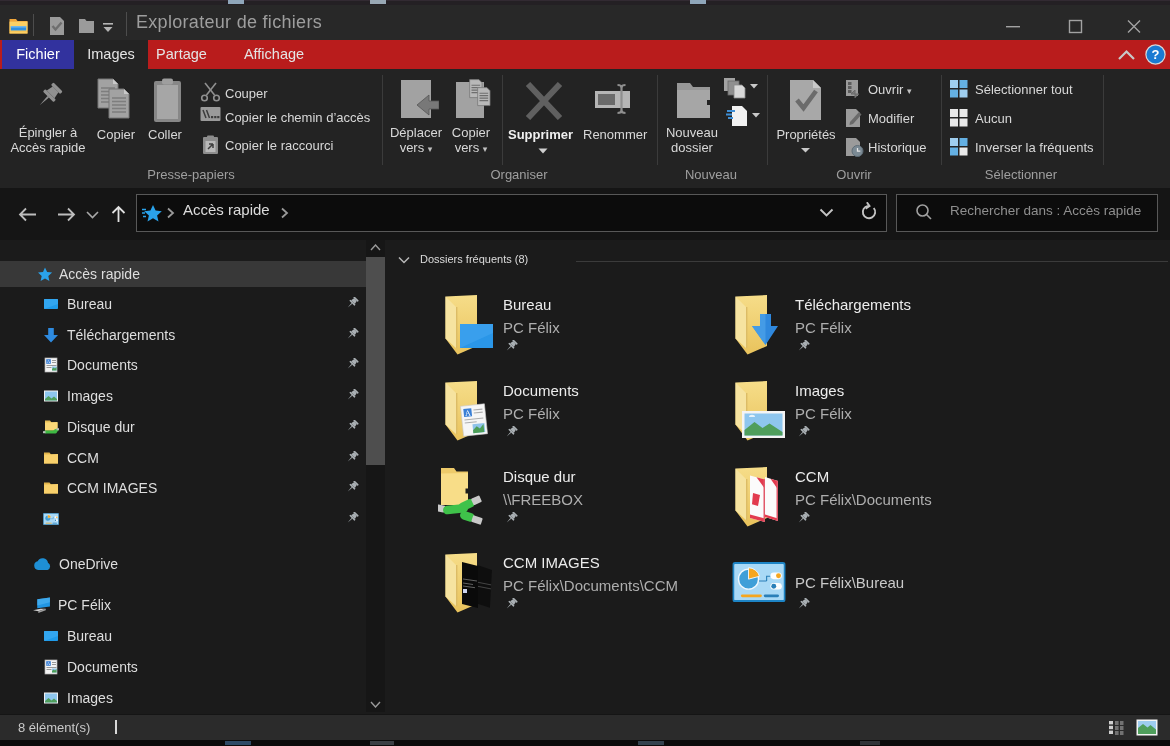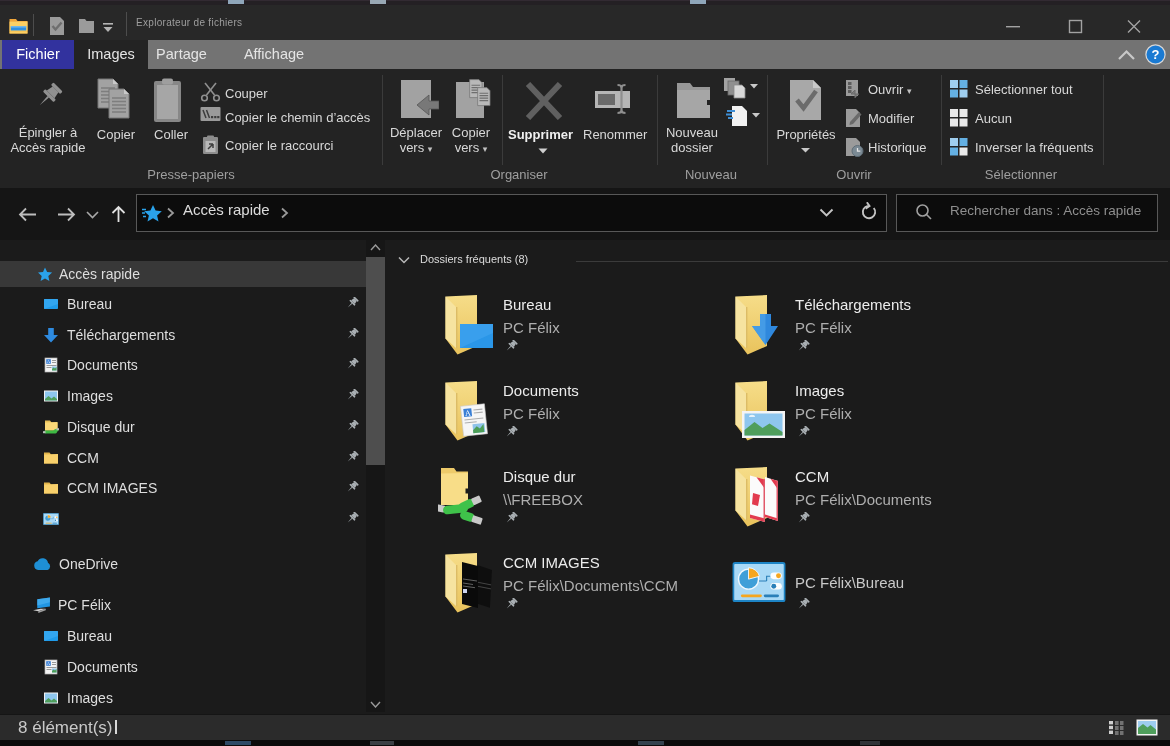--- a/index.html
+++ b/index.html
@@ -1,20 +1,20 @@
 <!DOCTYPE html>
 <html><head>
 <meta charset="utf-8">
 <style>
 html,body{margin:0;padding:0}
 body{width:1170px;height:746px;background:#1b1b1b;font-family:"Liberation Sans",sans-serif;overflow:hidden;position:relative}
 .abs{position:absolute}
 #topsliver{left:0;top:0;width:1170px;height:5px;background:#242024;border-top:1px solid #322a32;box-sizing:border-box}
 #titlebar{left:0;top:5px;width:1170px;height:35px;background:#282828}
-#tabstrip{left:0;top:40px;width:1170px;height:38px;background:#737373}
+#tabstrip{left:0;top:40px;width:1170px;height:38px;background:#b91c1c}
 .tab{position:absolute;top:0;height:29px;line-height:29px;text-align:center;font-size:14.5px;color:#e4e4e4}
 #ribbon{left:0;top:69px;width:1170px;height:119px;background:#232323}
 .rsep{position:absolute;top:6px;height:90px;width:1px;background:#3b3b3b}
 .rlabel{position:absolute;top:98px;height:16px;line-height:16px;font-size:13px;color:#9f9f9f;text-align:center;width:120px}
 .rtext{position:absolute;font-size:13px;color:#d8d8d8;white-space:nowrap}
 #addressrow{left:0;top:188px;width:1170px;height:52px;background:#151515}
 .navbox{position:absolute;background:#0c0c0c;border:1px solid #585858}
 #main{left:0;top:240px;width:1170px;height:475px;background:#1b1b1b}
 .trow{position:absolute;left:0;width:366px;height:28px;font-size:14px;color:#dedede}
 .trow .lbl{position:absolute;top:50%;transform:translateY(-50%);white-space:nowrap}
@@ -45,21 +45,21 @@
 
   <svg class="abs" style="left:79px;top:13px" width="15" height="15" viewBox="0 0 15 15">
     <path d="M0 1 h6 l1.5 2 H15 v12 H0 z" fill="#9b9b9b"></path>
   </svg>
 
   <svg class="abs" style="left:102px;top:18px" width="12" height="9" viewBox="0 0 12 9">
     <rect x="1" y="0" width="10" height="1.6" fill="#b4b4b4"></rect>
     <path d="M1.5 4 h9 l-4.5 5 z" fill="#b4b4b4"></path>
   </svg>
   <div class="abs" style="left:126px;top:7px;width:1px;height:24px;background:#4d4d4d"></div>
-  <div class="abs" style="left:136px;top:0;height:35px;line-height:35px;font-size:10px;letter-spacing:0.3px;color:#9e9e9e">Explorateur de fichiers</div>
+  <div class="abs" style="left:136px;top:0;height:35px;line-height:35px;font-size:18px;letter-spacing:0.3px;color:#9e9e9e">Explorateur de fichiers</div>
 
   <svg class="abs" style="left:1005px;top:13px" width="150" height="18" viewBox="0 0 150 18">
     <rect x="1" y="8" width="14" height="1.4" fill="#a2a2a2"></rect>
     <rect x="64.5" y="2.5" width="12" height="12" fill="none" stroke="#a2a2a2" stroke-width="1.4"></rect>
     <path d="M123 2.5 L135 14.5 M135 2.5 L123 14.5" stroke="#a2a2a2" stroke-width="1.4"></path>
   </svg>
 </div>
 <div class="abs" id="tabstrip">
   <div class="tab" style="left:2px;width:72px;background:#32329e;color:#fff">Fichier</div>
   <div class="tab" style="left:74px;width:74px;background:#232323">Images</div>
@@ -112,21 +112,21 @@
         </g>
     </g>
   </svg>
   <div class="rtext" style="left:96px;top:58px;width:40px;text-align:center">Copier</div>
 
   <svg class="abs" style="left:152px;top:9px" width="32" height="46" viewBox="0 0 32 46">
     <rect x="2" y="3" width="27" height="41" rx="2" fill="#878787"></rect>
     <rect x="5" y="7" width="21" height="34" fill="#a6a6a6"></rect>
     <rect x="10" y="0.5" width="11" height="6" rx="2" fill="#9e9e9e"></rect>
   </svg>
-  <div class="rtext" style="left:148px;top:58px;width:40px;text-align:right">Coller</div>
+  <div class="rtext" style="left:148px;top:58px;width:40px;text-align:left">Coller</div>
 
   <svg class="abs" style="left:200px;top:13px" width="21" height="20" viewBox="0 0 21 20">
     <g stroke="#8f8f8f" fill="none" stroke-width="1.6">
       <path d="M5 1 L14.5 13"></path>
         <path d="M16 1 L6.5 13"></path>
       <circle cx="4.5" cy="16" r="2.8"></circle>
         <circle cx="16.5" cy="16" r="2.8"></circle>
     </g>
   </svg>
   <div class="rtext" style="left:225px;top:17px">Couper</div>
@@ -628,21 +628,21 @@
     </svg>
   <svg class="abs" style="left:732px;top:322px" width="54" height="40" viewBox="0 0 56 42">
       <use href="#i-cp"></use>
     </svg>
   <div class="tile-path" style="left:795px;top:334px;color:#c9c9c9">PC Félix\Bureau</div>
   <svg class="abs" style="left:796px;top:358px" width="14" height="14">
       <use href="#pin"></use>
     </svg>
 </div>
 <div class="abs" id="statusbar">
-  <div class="abs" style="left:18px;top:0;height:25px;line-height:25px;font-size:17px;color:#c9c9c9">8 élément(s)</div>
+  <div class="abs" style="left:18px;top:0;height:25px;line-height:25px;font-size:13px;color:#c9c9c9">8 élément(s)</div>
   <div class="abs" style="left:115px;top:5px;width:2px;height:14px;background:#d8d8d8"></div>
   <svg class="abs" style="left:1108px;top:5px" width="16" height="15" viewBox="0 0 16 15">
     <g fill="#d0d0d0">
         <rect x="1" y="1" width="4" height="3.4"></rect>
         <rect x="1" y="5.8" width="4" height="3.4"></rect>
         <rect x="1" y="10.6" width="4" height="3.4"></rect>
       </g>
     <g stroke="#b9b9b9" stroke-width="1.2">
         <path d="M7 2 h3.6 M12 2 h3.5 M7 4 h3.6 M12 4 h3.5 M7 7 h3.6 M12 7 h3.5 M7 9 h3.6 M12 9 h3.5 M7 12 h3.6 M12 12 h3.5 M7 14 h3.6 M12 14 h3.5"></path>
       </g>

